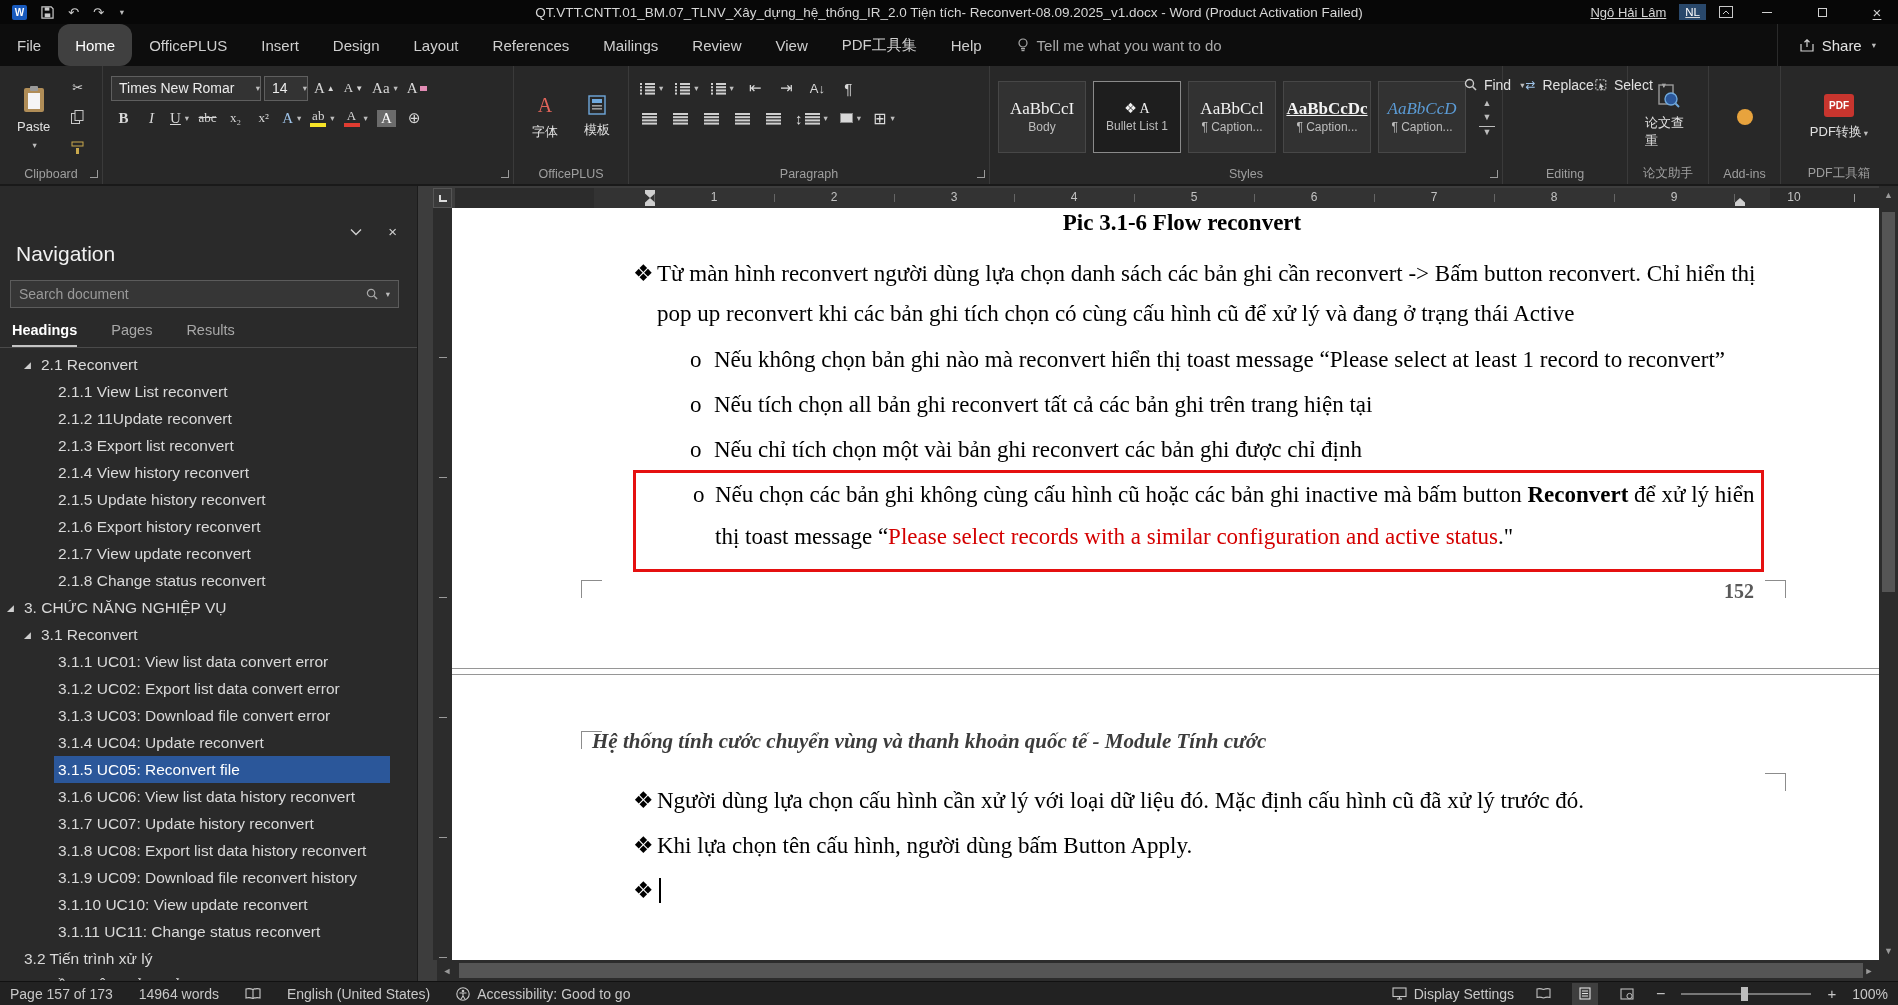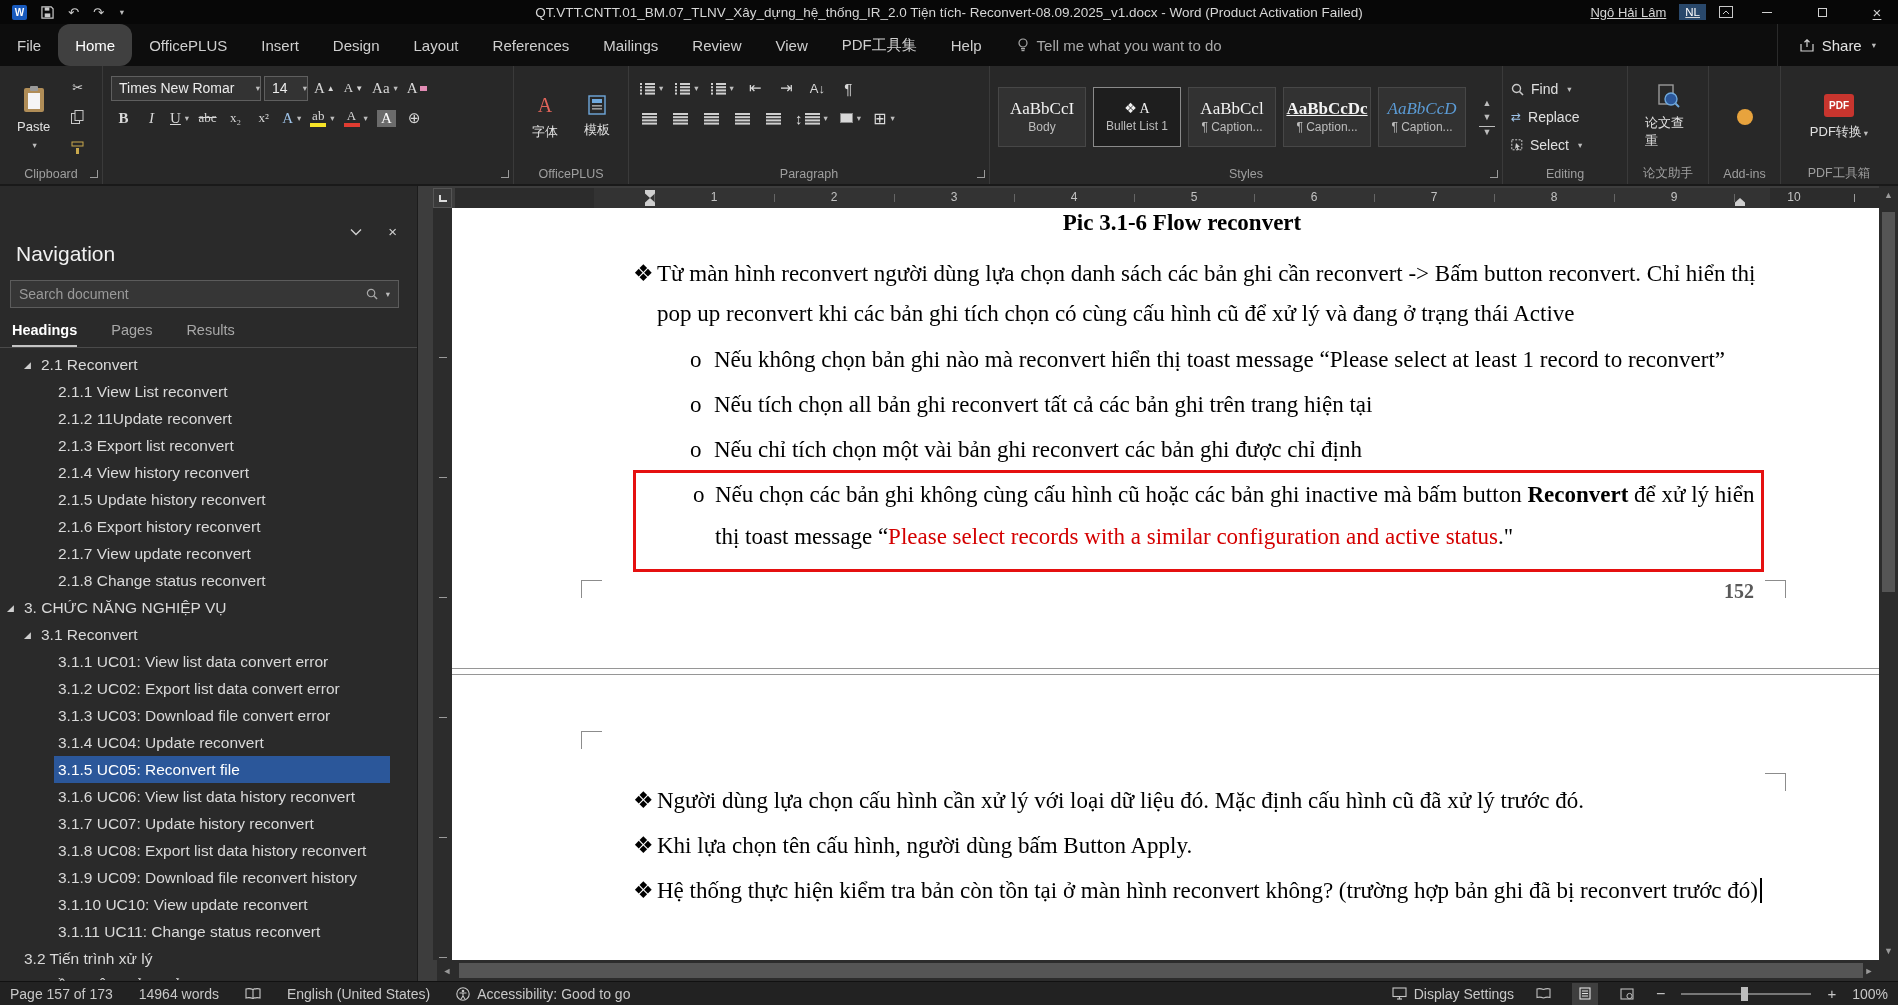--- a/index.html
+++ b/index.html
@@ -39,21 +39,21 @@
   .combo { display:flex; align-items:center; background:#333; border:1px solid #5f5f5f; height:25px; padding:0 0 0 7px; font-size:14px; color:#ececec; gap:6px; white-space:nowrap; }
   .frow { display:flex; align-items:center; gap:3px; height:30px; }
   .fcol { display:flex; flex-direction:column; }
   .cbar { display:block; width:16px; height:4px; margin-top:1px; }
   .stk { display:flex; flex-direction:column; align-items:center; line-height:1; }
   .bigbtn { display:flex; flex-direction:column; align-items:center; justify-content:center; gap:6px; padding:2px 9px; font-size:13px; color:#e0e0e0; }
   .li { display:inline-block; width:15px; height:12px; position:relative; }
   .li::before { content:""; position:absolute; left:0; top:1px; width:15px; height:1.6px; background:#cfcfcf; box-shadow:0 3.2px 0 #cfcfcf, 0 6.4px 0 #cfcfcf, 0 9.6px 0 #cfcfcf; }
   .li.dots::before { left:5px; width:10px; }
   .li.dots::after { content:""; position:absolute; left:0; top:1px; width:2px; height:2px; background:#cfcfcf; box-shadow:0 3.2px 0 #cfcfcf, 0 6.4px 0 #cfcfcf, 0 9.6px 0 #cfcfcf; }
-  .scard { width:88px; height:60px; background:#323232; border:1px solid #474747; display:flex; flex-direction:column; align-items:center; justify-content:center; gap:3px; flex:0 0 auto; }
+  .scard { width:88px; height:72px; background:#323232; border:1px solid #474747; display:flex; flex-direction:column; align-items:center; justify-content:center; gap:3px; flex:0 0 auto; }
   .scard .prev { font-family:"Liberation Serif","DejaVu Serif",serif; font-size:17px; color:#f2f2f2; line-height:1; white-space:nowrap; }
   .scard .sname { font-size:12px; color:#bdbdbd; white-space:nowrap; }
   .scard.sel { background:#1e1e1e; border-color:#8a8a8a; }
   .prev.bold { font-weight:bold; }
   .prev.bi { color:#5b9bd5; font-style:italic; }
   .garr { display:flex; flex-direction:column; margin-left:6px; justify-content:center; gap:4px; }
   .garr span { font-size:9px; color:#bdbdbd; text-align:center; width:16px; }
   .more-line { border-top:1px solid #bdbdbd; }
   .edrow { display:flex; align-items:center; gap:7px; height:27px; font-size:14px; color:#e0e0e0; white-space:nowrap; }
 
@@ -417,21 +417,21 @@
           <span class="more-line">▼</span>
         </div>
       </div>
       <div class="rg-label">
           <span>Styles</span>
         </div>
       <span class="lnch"></span>
     </div>
 
     <div class="rgroup" style="width:125px;">
-      <div class="rg-body" style="flex-direction:column; justify-content:center; gap:1px;">
+      <div class="rg-body" style="justify-content:center; gap:1px;">
         <div class="edrow">
           <span>
             <svg width="13" height="13" viewBox="0 0 13 13">
                 <circle cx="5.5" cy="5.5" r="4" fill="none" stroke="#c9c9c9" stroke-width="1.4"></circle>
                 <line x1="8.5" y1="8.5" x2="12" y2="12" stroke="#c9c9c9" stroke-width="1.6"></line>
               </svg>
           </span>
           <span>Find</span>
             <span class="dd">▾</span>
         </div>
@@ -645,24 +645,25 @@
     <span class="cm tl" style="left:129px; top:372px;"></span>
     <span class="cm tr" style="left:1313px; top:372px;"></span>
     <div class="p-pagenum">152</div>
   </div>
 
   <div class="pagegap"></div>
 
   <div class="page2 doc">
     <span class="cm tl" style="left:129px; top:56px;"></span>
     <span class="cm tr" style="left:1313px; top:98px;"></span>
+    <div class="p2-header">Hệ thống tính cước chuyển vùng và thanh khoản quốc tế - Module Tính cước</div>
     <div class="p2-bullets">
       <div class="p2b"><span class="bmark">❖</span><span>Người dùng lựa chọn cấu hình cần xử lý với loại dữ liệu đó. Mặc định cấu hình cũ đã xử lý trước đó.</span></div>
       <div class="p2b"><span class="bmark">❖</span><span>Khi lựa chọn tên cấu hình, người dùng bấm Button Apply.</span></div>
-      <div class="p2b"><span class="bmark">❖</span><span>Hệ thống thực hiện kiểm tra bản còn tồn tại ở màn hình reconvert không? (trường hợp bản ghi đã bị reconvert trước đó)</span><span class="caret"></span></div>
+      <div class="p2b"><span class="bmark">❖</span><span class="caret"></span></div>
     </div>
   </div>
 
   <div class="vscroll">
     <span class="sarr" style="top:0;">▲</span>
     <div class="vthumb"></div>
     <span class="sarr" style="bottom:0;">▼</span>
   </div>
   <div class="hscroll">
     <span class="harr" style="left:0;">◄</span>

